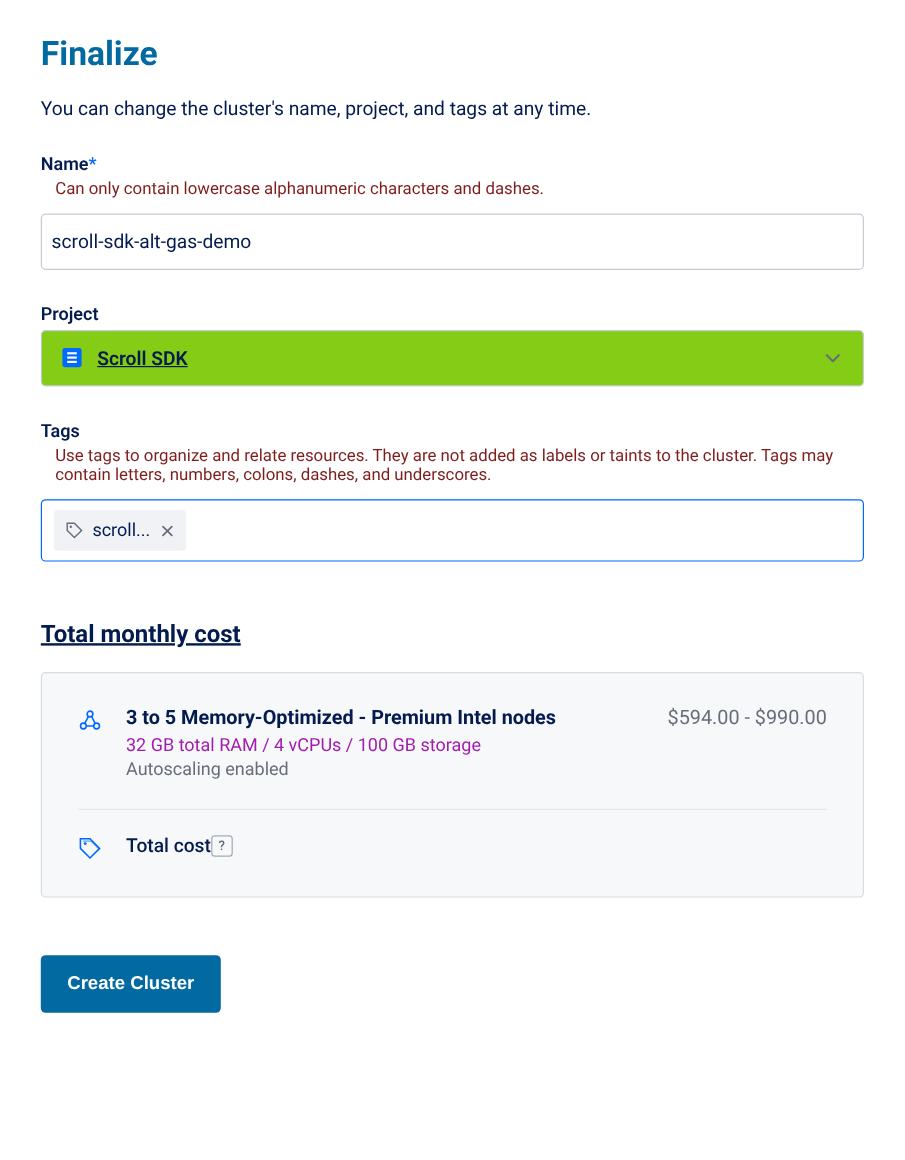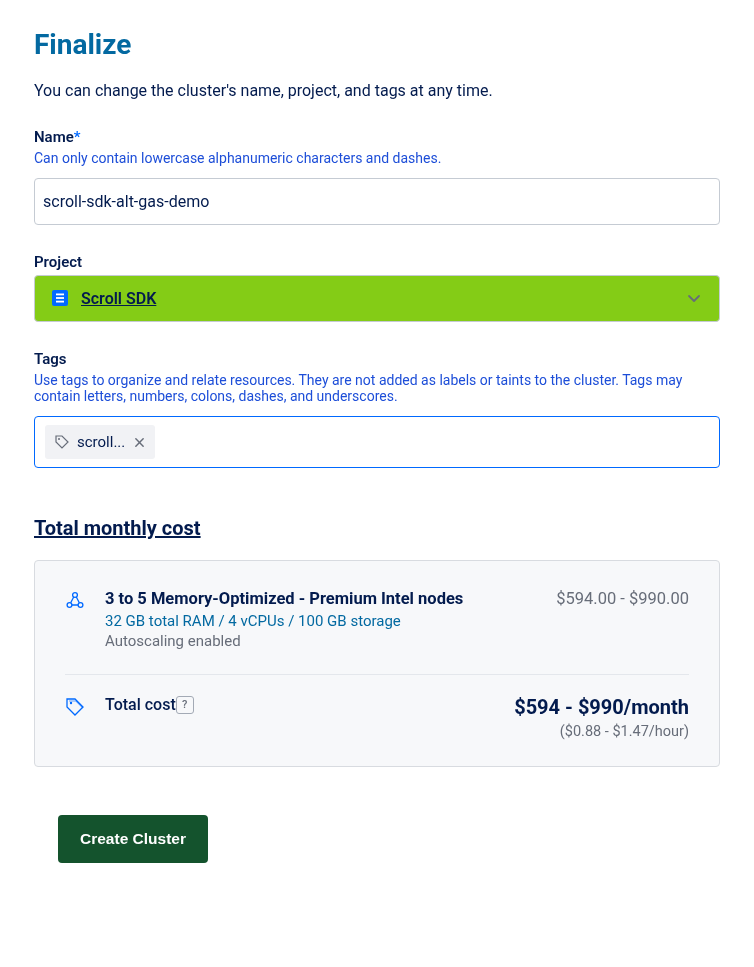--- a/index.html
+++ b/index.html
@@ -30,22 +30,23 @@
       font-weight: 600;
       color: #031b4e;
       margin-bottom: 4px;
       display: block;
     }
     .required {
       color: #0069ff;
     }
     .field-hint {
       font-size: 14px;
-      color: #1d4ed8;
+      color: #7f1d1d;
       margin-bottom: 12px;
+      margin-left: 12px;
     }
     .text-input {
       width: 100%;
       border: 1px solid #c5cbd3;
       border-radius: 4px;
       padding: 13px 8px;
       font-size: 16px;
       color: #031b4e;
       margin-bottom: 28px;
       font-family: inherit;
@@ -148,21 +149,21 @@
       font-weight: 700;
       color: #031b4e;
     }
     .nodes-price {
       font-size: 16.5px;
       color: #676d79;
       white-space: nowrap;
     }
     .nodes-specs {
       font-size: 15px;
-      color: #0369a1;
+      color: #a21caf;
       margin-top: 4px;
     }
     .nodes-auto {
       font-size: 15px;
       color: #676d79;
       margin-top: 2px;
     }
     .divider {
       height: 1px;
       background: #e4e7ec;
@@ -200,29 +201,28 @@
       font-size: 20px;
       font-weight: 700;
       color: #031b4e;
     }
     .total-hourly {
       font-size: 14.5px;
       color: #676d79;
       margin-top: 4px;
     }
     .create-btn {
-      background: #14532d;
+      background: #0369a1;
       color: #fff;
       border: none;
       padding: 15px 22px;
       font-size: 15.5px;
       font-weight: 600;
       border-radius: 4px;
       cursor: pointer;
-      margin-left: 24px;
     }
     .nodes-icon, .pricetag-icon {
       width: 20px;
       height: 20px;
     }
   </style>
 </head>
 <body>
 
 
@@ -301,23 +301,19 @@
       <svg class="pricetag-icon" viewBox="0 0 20 20">
         <path d="M2 2 L10 2 L18 10 L10 18 L2 10 Z" fill="none" stroke="#0069ff" stroke-width="1.3"></path>
         <path d="M4 4 L11 4 L18 11" fill="none" stroke="#0069ff" stroke-width="1.1" opacity="0.6"></path>
         <circle cx="6" cy="6" r="1.2" fill="#0069ff"></circle>
       </svg>
     </div>
     <div class="total-label">
       <span>Total cost</span>
       <span class="help-box">?</span>
     </div>
-    <div class="total-price-col">
-      <div class="total-price">$594 - $990/month</div>
-      <div class="total-hourly">($0.88 - $1.47/hour)</div>
-    </div>
   </div>
 </div>
 
 <button class="create-btn">Create Cluster</button>
 
 
 
 
 </body></html>

